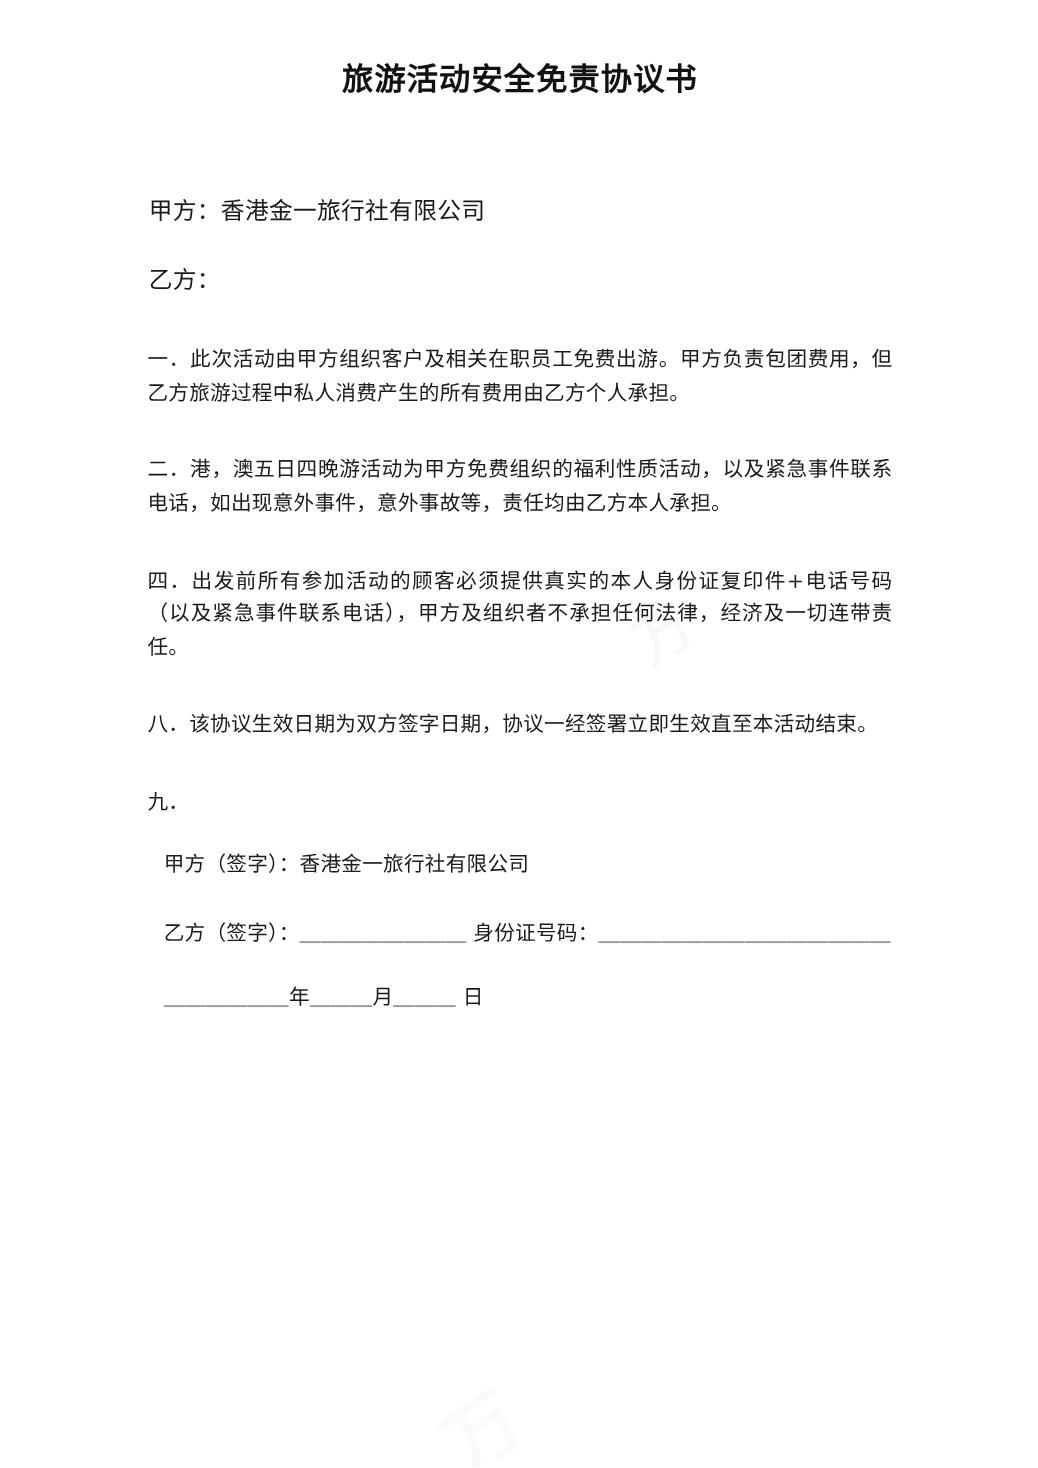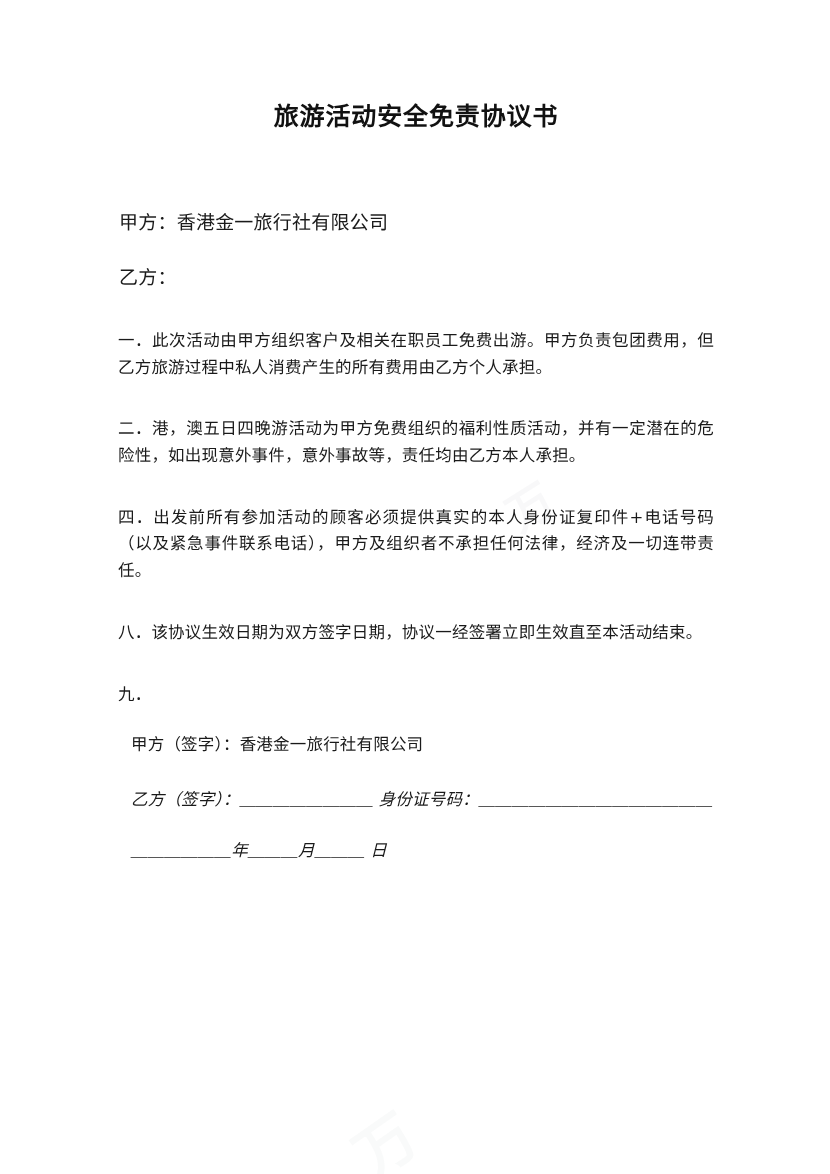--- a/index.html
+++ b/index.html
@@ -55,21 +55,21 @@
   
   #doc-body {
     position: absolute;
     left: 118px;
     top: 0;
     width: 596px;
   }
 
   .doc-title {
     margin: 0;
-    padding-top: 101px;
+    padding-top: 48px;
     text-align: center;
     font-size: 25px;
     font-weight: 700;
     letter-spacing: 0.035em;
     line-height: 1.25;
     color: #111111;
   }
 
   .party-line {
     margin: 1px;
@@ -97,39 +97,39 @@
     letter-spacing: 0.012em;
   }
 
   
   .gap-party-first { margin-top: 75px; }
   .gap-md  { margin-top: 24px; }
   .gap-lg  { margin-top: 35px; }
   .gap-sig { margin-top: 28px; }
   .gap-date { margin-top: 24px; }
 
-  .fill { white-space: pre; font-style: italic; }
+  .fill { white-space: pre; }
 </style>
 </head>
 <body>
 
 <div id="page-sheet">
 
   <div class="watermark wm-a">万</div>
   <div class="watermark wm-b">万</div>
 
   <div id="doc-body">
 
     <h1 class="doc-title">旅游活动安全免责协议书</h1>
 
     <p class="party-line gap-party-first">甲方：香港金一旅行社有限公司</p>
     <p class="party-line gap-md">乙方：</p>
 
     <p class="clause gap-lg">一．此次活动由甲方组织客户及相关在职员工免费出游。甲方负责包团费用，但乙方旅游过程中私人消费产生的所有费用由乙方个人承担。</p>
-    <p class="clause gap-lg">二．港，澳五日四晚游活动为甲方免费组织的福利性质活动，并有一定潜在的危险性，如出现意外事件，意外事故等，责任均由乙方本人承担。</p>
+    <p class="clause gap-lg">二．港，澳五日四晚游活动为甲方免费组织的福利性质活动，以及紧急事件联系电话，如出现意外事件，意外事故等，责任均由乙方本人承担。</p>
     <p class="clause gap-lg">四．出发前所有参加活动的顾客必须提供真实的本人身份证复印件+电话号码（以及紧急事件联系电话），甲方及组织者不承担任何法律，经济及一切连带责任。</p>
     <p class="clause gap-lg">八．该协议生效日期为双方签字日期，协议一经签署立即生效直至本活动结束。</p>
     <p class="clause gap-lg">九．</p>
 
     <p class="sig-line gap-md">甲方（签字）：香港金一旅行社有限公司</p>
 
     <p class="sig-line gap-sig fill">乙方（签字）：＿＿＿＿＿＿＿＿ 身份证号码：＿＿＿＿＿＿＿＿＿＿＿＿＿＿</p>
 
     <p class="sig-line gap-date fill">＿＿＿＿＿＿年＿＿＿月＿＿＿ 日</p>
 

